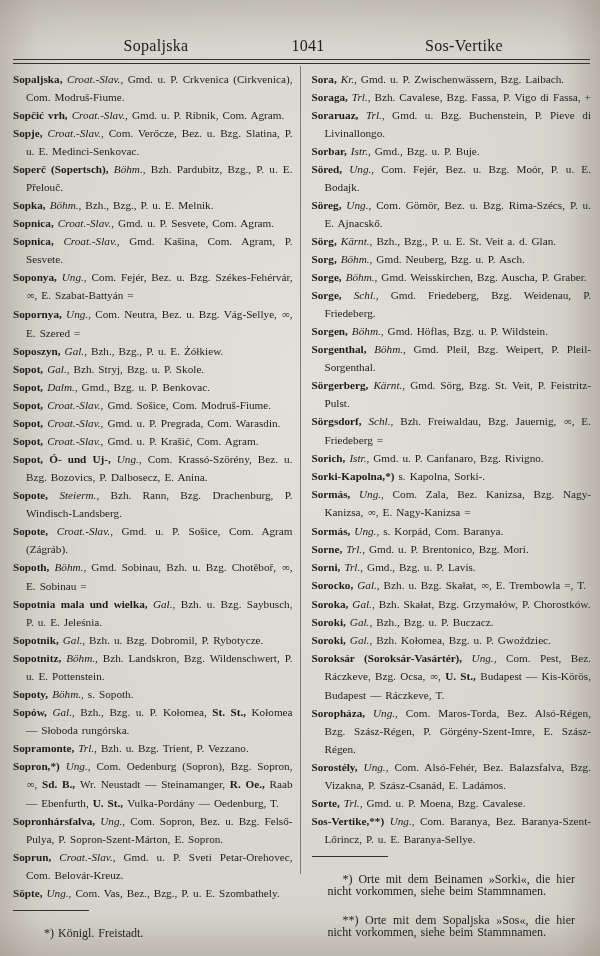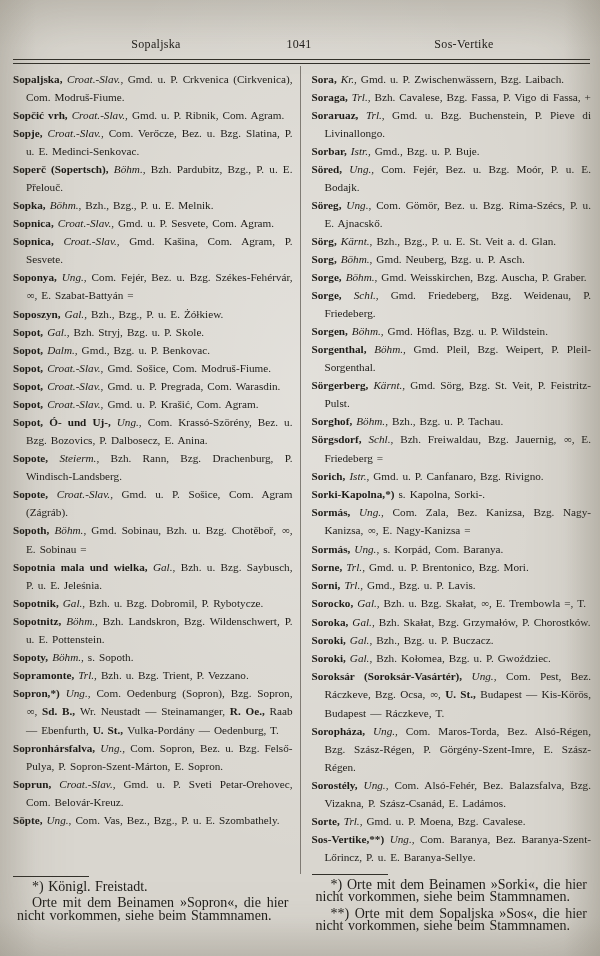--- a/index.html
+++ b/index.html
@@ -9,41 +9,41 @@
     color:#1e1c18;
     font-family:"Liberation Serif","DejaVu Serif",serif;
   }
   .sheet{position:absolute;inset:0;
     background:
       radial-gradient(ellipse at 50% 40%, rgba(255,255,255,0.25), rgba(0,0,0,0) 60%),
       linear-gradient(90deg, rgba(120,112,95,0.12), rgba(0,0,0,0) 6%, rgba(0,0,0,0) 94%, rgba(120,112,95,0.18)),
       linear-gradient(180deg, rgba(120,112,95,0.10), rgba(0,0,0,0) 5%, rgba(0,0,0,0) 96%, rgba(120,112,95,0.14));
   }
   .vignette{position:absolute;inset:0;pointer-events:none;box-shadow:inset 0 0 70px rgba(95,88,72,0.30)}
-  .running-head{position:absolute;top:37px;left:0;width:100%;height:18px;font-size:12px;letter-spacing:.3px}
+  .running-head{position:absolute;top:37px;left:0;width:100%;height:18px;font-size:16px;letter-spacing:.3px}
   .running-head span{position:absolute;transform:translateX(-50%);white-space:nowrap}
   .rh-left{left:156px}
-  .rh-center{left:299px}
+  .rh-center{left:308px}
   .rh-right{left:464px}
   .head-rule{position:absolute;top:59px;left:13px;right:10px;height:3px;
     border-top:1.7px solid #32302a;border-bottom:1px solid #32302a}
   .col-divider{position:absolute;top:66px;left:300px;width:1px;height:808px;background:#55514735}
   .col-divider::before{content:"";position:absolute;inset:0;background:#4a463e;opacity:.55}
   .cols{position:absolute;top:70px;left:13px;right:9px;height:870px;display:flex}
   .col{width:50%;display:flex;flex-direction:column;overflow:hidden}
   .col-left{padding-right:9px}
   .col-right{padding-left:10px}
   .entry{margin:0;padding-left:13px;text-indent:-13px;text-align:justify;
     font-size:11.2px;line-height:18px;word-spacing:1.2px}
   .entry .b{font-weight:700}
   .entry .i{font-style:italic}
   .entry .sym-posthorn{font-weight:700;letter-spacing:-1px;padding:0 1px;font-size:10.5px}
   .fnblock{margin-top:auto;padding-bottom:14px}
   .fnrule{width:76px;border-top:1.1px solid #32302a;margin:8px 0 4px}
-  .footnote{margin:4px;font-size:14px;line-height:12.4px;text-indent:15px;text-align:justify;word-spacing:1px}
+  .footnote{margin:16px;font-size:12px;line-height:12.4px;text-indent:15px;text-align:justify;word-spacing:1px}
 </style>
 </head>
 <body>
 
 <div class="sheet">
   <div class="running-head">
     <span class="rh-left">Sopaljska</span>
     <span class="rh-center">1041</span>
     <span class="rh-right">Sos-Vertike</span>
   </div>
@@ -53,34 +53,36 @@
     <div class="col col-left">
       <div>
           <p class="entry"><span class="b">Sopaljska, </span><span class="i">Croat.-Slav.</span><span class="n">, Gmd. u. P. Crkvenica (Cirkvenica), Com. Modruš-Fiume.</span></p>
           <p class="entry"><span class="b">Sopčić vrh, </span><span class="i">Croat.-Slav.</span><span class="n">, Gmd. u. P. Ribnik, Com. Agram.</span></p>
           <p class="entry"><span class="b">Sopje, </span><span class="i">Croat.-Slav.</span><span class="n">, Com. Verőcze, Bez. u. Bzg. Slatina, P. u. E. Medinci-Senkovac.</span></p>
           <p class="entry"><span class="b">Soperč (Sopertsch), </span><span class="i">Böhm.</span><span class="n">, Bzh. Pardubitz, Bzg., P. u. E. Přelouč.</span></p>
           <p class="entry"><span class="b">Sopka, </span><span class="i">Böhm.</span><span class="n">, Bzh., Bzg., P. u. E. Melnik.</span></p>
           <p class="entry"><span class="b">Sopnica, </span><span class="i">Croat.-Slav.</span><span class="n">, Gmd. u. P. Sesvete, Com. Agram.</span></p>
           <p class="entry"><span class="b">Sopnica, </span><span class="i">Croat.-Slav.</span><span class="n">, Gmd. Kašina, Com. Agram, P. Sesvete.</span></p>
           <p class="entry"><span class="b">Soponya, </span><span class="i">Ung.</span><span class="n">, Com. Fejér, Bez. u. Bzg. Székes-Fehérvár, </span><span class="sym-posthorn">∞</span><span class="n">, E. Szabat-Battyán =</span></p>
+          <p class="entry"><span class="b">Sopornya, </span><span class="i">Ung.</span><span class="n">, Com. Neutra, Bez. u. Bzg. Vág-Sellye, </span><span class="sym-posthorn">∞</span><span class="n">, E. Szered =</span></p>
           <p class="entry"><span class="b">Soposzyn, </span><span class="i">Gal.</span><span class="n">, Bzh., Bzg., P. u. E. Żółkiew.</span></p>
           <p class="entry"><span class="b">Sopot, </span><span class="i">Gal.</span><span class="n">, Bzh. Stryj, Bzg. u. P. Skole.</span></p>
           <p class="entry"><span class="b">Sopot, </span><span class="i">Dalm.</span><span class="n">, Gmd., Bzg. u. P. Benkovac.</span></p>
           <p class="entry"><span class="b">Sopot, </span><span class="i">Croat.-Slav.</span><span class="n">, Gmd. Sošice, Com. Modruš-Fiume.</span></p>
           <p class="entry"><span class="b">Sopot, </span><span class="i">Croat.-Slav.</span><span class="n">, Gmd. u. P. Pregrada, Com. Warasdin.</span></p>
           <p class="entry"><span class="b">Sopot, </span><span class="i">Croat.-Slav.</span><span class="n">, Gmd. u. P. Krašić, Com. Agram.</span></p>
           <p class="entry"><span class="b">Sopot, Ó- und Uj-, </span><span class="i">Ung.</span><span class="n">, Com. Krassó-Szörény, Bez. u. Bzg. Bozovics, P. Dalbosecz, E. Anina.</span></p>
           <p class="entry"><span class="b">Sopote, </span><span class="i">Steierm.</span><span class="n">, Bzh. Rann, Bzg. Drachenburg, P. Windisch-Landsberg.</span></p>
           <p class="entry"><span class="b">Sopote, </span><span class="i">Croat.-Slav.</span><span class="n">, Gmd. u. P. Sošice, Com. Agram (Zágráb).</span></p>
           <p class="entry"><span class="b">Sopoth, </span><span class="i">Böhm.</span><span class="n">, Gmd. Sobinau, Bzh. u. Bzg. Chotěboř, </span><span class="sym-posthorn">∞</span><span class="n">, E. Sobinau =</span></p>
           <p class="entry"><span class="b">Sopotnia mala und wielka, </span><span class="i">Gal.</span><span class="n">, Bzh. u. Bzg. Saybusch, P. u. E. Jeleśnia.</span></p>
           <p class="entry"><span class="b">Sopotnik, </span><span class="i">Gal.</span><span class="n">, Bzh. u. Bzg. Dobromil, P. Rybotycze.</span></p>
           <p class="entry"><span class="b">Sopotnitz, </span><span class="i">Böhm.</span><span class="n">, Bzh. Landskron, Bzg. Wildenschwert, P. u. E. Pottenstein.</span></p>
           <p class="entry"><span class="b">Sopoty, </span><span class="i">Böhm.</span><span class="n">, s. Sopoth.</span></p>
+          <p class="entry"><span class="b">Sopów, </span><span class="i">Gal.</span><span class="n">, Bzh., Bzg. u. P. Kołomea, </span><span class="b">St. St., </span><span class="n">Kołomea — Słoboda rungórska.</span></p>
           <p class="entry"><span class="b">Sopramonte, </span><span class="i">Trl.</span><span class="n">, Bzh. u. Bzg. Trient, P. Vezzano.</span></p>
           <p class="entry"><span class="b">Sopron,*) </span><span class="i">Ung.</span><span class="n">, Com. Oedenburg (Sopron), Bzg. Sopron, </span><span class="sym-posthorn">∞</span><span class="n">, </span><span class="b">Sd. B., </span><span class="n">Wr. Neustadt — Steinamanger, </span><span class="b">R. Oe., </span><span class="n">Raab — Ebenfurth, </span><span class="b">U. St., </span><span class="n">Vulka-Pordány — Oedenburg, T.</span></p>
           <p class="entry"><span class="b">Sopronhársfalva, </span><span class="i">Ung.</span><span class="n">, Com. Sopron, Bez. u. Bzg. Felső-Pulya, P. Sopron-Szent-Márton, E. Sopron.</span></p>
           <p class="entry"><span class="b">Soprun, </span><span class="i">Croat.-Slav.</span><span class="n">, Gmd. u. P. Sveti Petar-Orehovec, Com. Belovár-Kreuz.</span></p>
           <p class="entry"><span class="b">Söpte, </span><span class="i">Ung.</span><span class="n">, Com. Vas, Bez., Bzg., P. u. E. Szombathely.</span></p>
         </div>
       <div class="fnblock">
         <div class="fnrule"></div>
         <div>
             <p class="footnote">*) Königl. Freistadt.</p>
@@ -96,21 +98,20 @@
           <p class="entry"><span class="b">Sorbar, </span><span class="i">Istr.</span><span class="n">, Gmd., Bzg. u. P. Buje.</span></p>
           <p class="entry"><span class="b">Söred, </span><span class="i">Ung.</span><span class="n">, Com. Fejér, Bez. u. Bzg. Moór, P. u. E. Bodajk.</span></p>
           <p class="entry"><span class="b">Söreg, </span><span class="i">Ung.</span><span class="n">, Com. Gömör, Bez. u. Bzg. Rima-Szécs, P. u. E. Ajnacskő.</span></p>
           <p class="entry"><span class="b">Sörg, </span><span class="i">Kärnt.</span><span class="n">, Bzh., Bzg., P. u. E. St. Veit a. d. Glan.</span></p>
           <p class="entry"><span class="b">Sorg, </span><span class="i">Böhm.</span><span class="n">, Gmd. Neuberg, Bzg. u. P. Asch.</span></p>
           <p class="entry"><span class="b">Sorge, </span><span class="i">Böhm.</span><span class="n">, Gmd. Weisskirchen, Bzg. Auscha, P. Graber.</span></p>
           <p class="entry"><span class="b">Sorge, </span><span class="i">Schl.</span><span class="n">, Gmd. Friedeberg, Bzg. Weidenau, P. Friedeberg.</span></p>
           <p class="entry"><span class="b">Sorgen, </span><span class="i">Böhm.</span><span class="n">, Gmd. Höflas, Bzg. u. P. Wildstein.</span></p>
           <p class="entry"><span class="b">Sorgenthal, </span><span class="i">Böhm.</span><span class="n">, Gmd. Pleil, Bzg. Weipert, P. Pleil-Sorgenthal.</span></p>
           <p class="entry"><span class="b">Sörgerberg, </span><span class="i">Kärnt.</span><span class="n">, Gmd. Sörg, Bzg. St. Veit, P. Feistritz-Pulst.</span></p>
-          <p class="entry"><span class="b">Sorghof, </span><span class="i">Böhm.</span><span class="n">, Bzh., Bzg. u. P. Tachau.</span></p>
           <p class="entry"><span class="b">Sörgsdorf, </span><span class="i">Schl.</span><span class="n">, Bzh. Freiwaldau, Bzg. Jauernig, </span><span class="sym-posthorn">∞</span><span class="n">, E. Friedeberg =</span></p>
           <p class="entry"><span class="b">Sorich, </span><span class="i">Istr.</span><span class="n">, Gmd. u. P. Canfanaro, Bzg. Rivigno.</span></p>
           <p class="entry"><span class="b">Sorki-Kapolna,*) </span><span class="n">s. Kapolna, Sorki-.</span></p>
           <p class="entry"><span class="b">Sormás, </span><span class="i">Ung.</span><span class="n">, Com. Zala, Bez. Kanizsa, Bzg. Nagy-Kanizsa, </span><span class="sym-posthorn">∞</span><span class="n">, E. Nagy-Kanizsa =</span></p>
           <p class="entry"><span class="b">Sormás, </span><span class="i">Ung.</span><span class="n">, s. Korpád, Com. Baranya.</span></p>
           <p class="entry"><span class="b">Sorne, </span><span class="i">Trl.</span><span class="n">, Gmd. u. P. Brentonico, Bzg. Mori.</span></p>
           <p class="entry"><span class="b">Sorni, </span><span class="i">Trl.</span><span class="n">, Gmd., Bzg. u. P. Lavis.</span></p>
           <p class="entry"><span class="b">Sorocko, </span><span class="i">Gal.</span><span class="n">, Bzh. u. Bzg. Skałat, </span><span class="sym-posthorn">∞</span><span class="n">, E. Trembowla =, T.</span></p>
           <p class="entry"><span class="b">Soroka, </span><span class="i">Gal.</span><span class="n">, Bzh. Skałat, Bzg. Grzymałów, P. Chorostków.</span></p>
           <p class="entry"><span class="b">Soroki, </span><span class="i">Gal.</span><span class="n">, Bzh., Bzg. u. P. Buczacz.</span></p>

